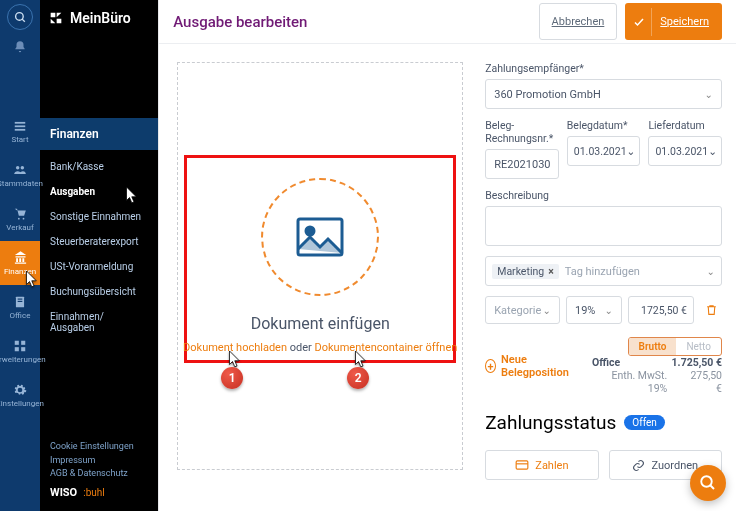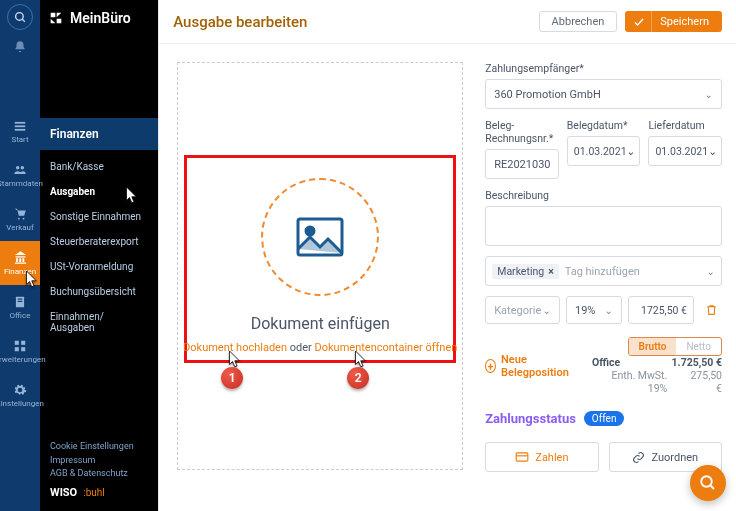--- a/index.html
+++ b/index.html
@@ -28,22 +28,22 @@
   .sidebar-list .item { padding: 7px 10px; cursor: pointer; color: #b9cfe8; font-size: 10px; position: relative; }
   .sidebar-list .item.active { color: #fff; font-weight: 700; }
   .sidebar-footer { margin-top: auto; padding: 8px 10px 10px; color: #7fa3ca; font-size: 9px; line-height: 1.5; }
   .footer-brands { display:flex; align-items:center; gap:6px; margin-top:4px;}
   .footer-brands .wiso { color:#fff; font-weight:700; font-size:11px;}
   .footer-brands .buhl { color:#ed7d0f; font-size:10px;}
 
   
   .main { flex: 1; display: flex; flex-direction: column; background: #fff; border-left: 1px solid #e6e8eb; }
   .topbar { height: 44px; display: flex; align-items: center; padding: 0 14px; border-bottom: 1px solid #eceef1; }
-  .topbar h1 { font-size: 15px; font-weight: 500; color: #a16207; flex: 1; }
-  .btn { height: 21px; padding: 0 12px; border-radius: 3px; font-size: 11px; display: inline-flex; align-items: center; justify-content: center; cursor: pointer; border: 1px solid transparent; }
+  .topbar h1 { font-size: 15px; font-weight: 500; color: #701a75; flex: 1; }
+  .btn { height: 37px; padding: 0 12px; border-radius: 3px; font-size: 11px; display: inline-flex; align-items: center; justify-content: center; cursor: pointer; border: 1px solid transparent; text-decoration: underline; }
   .btn.cancel { background: #fff; border-color: #d7dbe0; color: #5f6b7a; margin-right: 8px; }
   .btn.save { background: #ed7d0f; color: #fff; }
   .btn.save .chk { width: 26px; height: 28px; margin: 0 -12px 0 -12px; display:flex;align-items:center;justify-content:center; border-right:1px solid rgba(255,255,255,.3); margin-right:8px;}
 
   .content { flex: 1; display: flex; gap: 18px; padding: 18px 14px 14px 18px; overflow: hidden; position: relative; }
 
   
   .drop-wrap { width: 290px; }
   .dropzone { width: 286px; height: 408px; border: 1px dashed #c9ccd1; display: flex; flex-direction: column; align-items: center; justify-content: center; position: relative; }
   .red-frame { position: absolute; left: 6px; top: 92px; width: 272px; height: 208px; border: 3px solid #e11; pointer-events: none; }
@@ -80,21 +80,21 @@
   .addlink .plus{ width:14px;height:14px;border:1.5px solid #ed7d0f;border-radius:50%;display:flex;align-items:center;justify-content:center;font-size:11px;line-height:1;}
   .bn-toggle{ display:flex; border:1px solid #e0864a; border-radius:3px; overflow:hidden; font-size:10px;}
   .bn-toggle span{ padding:3px 10px; cursor:pointer;}
   .bn-toggle .on{ background:#f8e1cd; color:#ed7d0f; font-weight:600;}
   .bn-toggle .off{ color:#b7bdc6;}
   .totals{ text-align:right; font-size:10.5px; color:#4a5568;}
   .totals .g{font-weight:700;}
   .totals-row{display:flex; justify-content:space-between; gap:16px;}
   .totals-wrap{ margin-left:auto; width:130px;}
   .status-line{ display:flex; align-items:center; gap:8px; margin-top:6px;}
-  .status-line .title{ font-size:13px; font-weight:700; color:#8b5cf6;}
+  .status-line .title{ font-size:19px; font-weight:400; color:#000000;}
   .pill{ background:#1a73e8; color:#fff; font-size:10px; padding:2px 8px; border-radius:10px;}
   .action-row{ display:flex; gap:10px; margin-top:6px;}
   .action-btn{ flex:1; height:30px; border:1px solid #d7dbe0; border-radius:3px; display:flex;align-items:center;justify-content:center; gap:6px; color:#ed7d0f; font-size:11px; cursor:pointer; background:#fff;}
   .action-btn.assign{ color:#4a5568;}
   .action-btn.assign svg{ color:#4a5568;}
 
   .fab { position:absolute; right:10px; bottom:10px; width:36px; height:36px; border-radius:50%; background:#ed7d0f; box-shadow:0 3px 8px rgba(0,0,0,.25); display:flex;align-items:center;justify-content:center; color:#fff; cursor:pointer;}
 </style>
 </head>
 <body>

